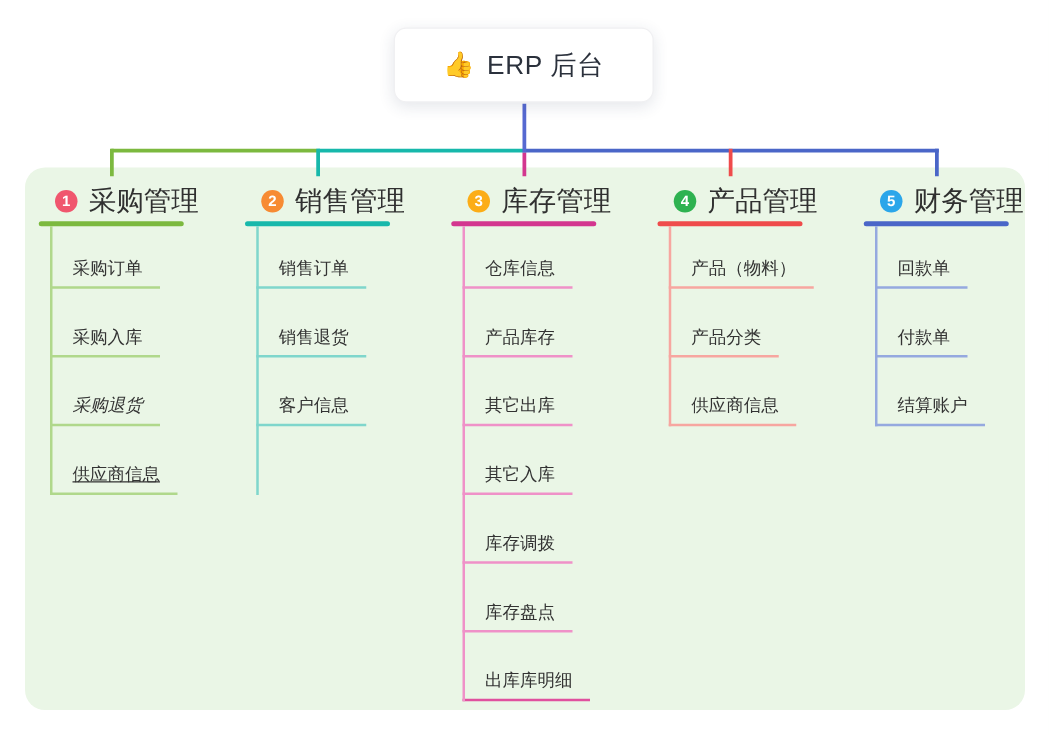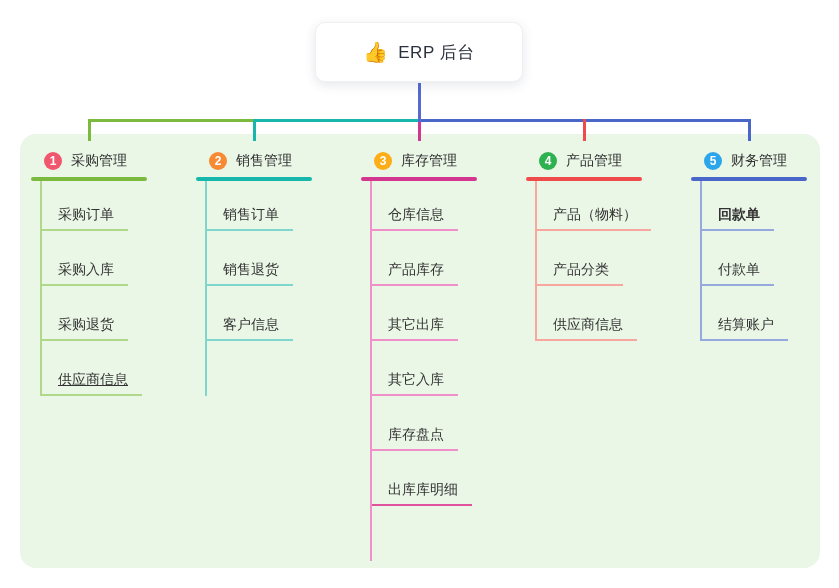--- a/index.html
+++ b/index.html
@@ -16,32 +16,32 @@
   }
 
   .root-card{
     position:absolute;left:315px;top:22px;width:208px;height:60px;
     background:#ffffff;border:1px solid #f0f0f2;border-radius:10px;
     box-shadow:0 3px 12px rgba(40,60,90,0.12);
     display:flex;align-items:center;justify-content:center;
     box-sizing:border-box;z-index:5;
   }
   .root-icon{font-size:20px;margin-right:10px;line-height:1;}
-  .root-title{font-size:17px;color:#2b313c;font-weight:500;letter-spacing:0.5px;}
+  .root-title{font-size:21px;color:#2b313c;font-weight:500;letter-spacing:0.5px;}
 
   .line{position:absolute;z-index:2;}
 
   .branch{position:absolute;top:148px;width:130px;z-index:3;}
   .branch-header{display:flex;align-items:center;height:26px;padding-left:13px;}
   .badge{
     width:18px;height:18px;border-radius:50%;flex:0 0 18px;
     display:flex;align-items:center;justify-content:center;
     color:#ffffff;font-size:12px;font-weight:bold;line-height:1;
   }
-  .branch-label{margin-left:9px;font-size:14px;color:#303030;white-space:nowrap;}
+  .branch-label{margin-left:9px;font-size:22px;color:#303030;white-space:nowrap;}
   .branch-underline{height:4px;border-radius:2px;margin-top:3px;}
 
   .children{position:relative;margin-left:9px;}
   .child-vline{position:absolute;left:0;top:0;width:2px;}
   .child-row{display:flex;align-items:flex-end;height:55px;}
   .child-row.first{height:50px;}
   .child-node{
     display:inline-block;font-size:14px;color:#333333;white-space:nowrap;
     padding:0 14px 6px 18px;border-bottom:2px solid;line-height:18px;
   }
@@ -78,21 +78,21 @@
         <div class="branch-underline" style="width: 116px; background: rgb(124, 185, 63);"></div>
         <div class="children">
           <div class="child-vline" style="background: rgb(176, 216, 139); height: 215px;"></div>
           <div class="child-row first">
             <span class="child-node" style="border-bottom-color: rgb(176, 216, 139);">采购订单</span>
           </div>
           <div class="child-row">
             <span class="child-node" style="border-bottom-color: rgb(176, 216, 139);">采购入库</span>
           </div>
           <div class="child-row">
-            <span class="child-node" style="border-bottom-color: rgb(176, 216, 139);">采购退货</span>
+            <span class="child-node" style="border-bottom-color: rgb(176, 216, 139); font-style: italic;">采购退货</span>
           </div>
           <div class="child-row">
             <span class="child-node" style="border-bottom-color: rgb(176, 216, 139); text-decoration: underline;">供应商信息</span>
           </div>
         </div>
       </div>
       <div class="branch" style="left: 196px; top: 148px;">
         <div class="branch-header">
           <span class="badge" style="background: rgb(247, 139, 51);">2</span>
           <span class="branch-label">销售管理</span>
@@ -125,20 +125,23 @@
           <div class="child-row">
             <span class="child-node" style="border-bottom-color: rgb(239, 145, 200);">产品库存</span>
           </div>
           <div class="child-row">
             <span class="child-node" style="border-bottom-color: rgb(239, 145, 200);">其它出库</span>
           </div>
           <div class="child-row">
             <span class="child-node" style="border-bottom-color: rgb(239, 145, 200);">其它入库</span>
           </div>
           <div class="child-row">
+            <span class="child-node" style="border-bottom-color: rgb(239, 145, 200);">库存调拨</span>
+          </div>
+          <div class="child-row">
             <span class="child-node" style="border-bottom-color: rgb(239, 145, 200);">库存盘点</span>
           </div>
           <div class="child-row">
             <span class="child-node" style="border-bottom-color: rgb(224, 81, 158); margin-top: 44px;">出库库明细</span>
           </div>
         </div>
       </div>
       <div class="branch" style="left: 526px; top: 148px;">
         <div class="branch-header">
           <span class="badge" style="background: rgb(46, 178, 80);">4</span>
@@ -160,21 +163,21 @@
       </div>
       <div class="branch" style="left: 691px; top: 148px;">
         <div class="branch-header">
           <span class="badge" style="background: rgb(43, 166, 234);">5</span>
           <span class="branch-label">财务管理</span>
         </div>
         <div class="branch-underline" style="width: 116px; background: rgb(74, 102, 200);"></div>
         <div class="children">
           <div class="child-vline" style="background: rgb(149, 169, 223); height: 160px;"></div>
           <div class="child-row first">
-            <span class="child-node" style="border-bottom-color: rgb(149, 169, 223); font-weight: bold;">回款单</span>
+            <span class="child-node" style="border-bottom-color: rgb(149, 169, 223);">回款单</span>
           </div>
           <div class="child-row">
             <span class="child-node" style="border-bottom-color: rgb(149, 169, 223);">付款单</span>
           </div>
           <div class="child-row">
             <span class="child-node" style="border-bottom-color: rgb(149, 169, 223);">结算账户</span>
           </div>
         </div>
       </div>
     </div>

